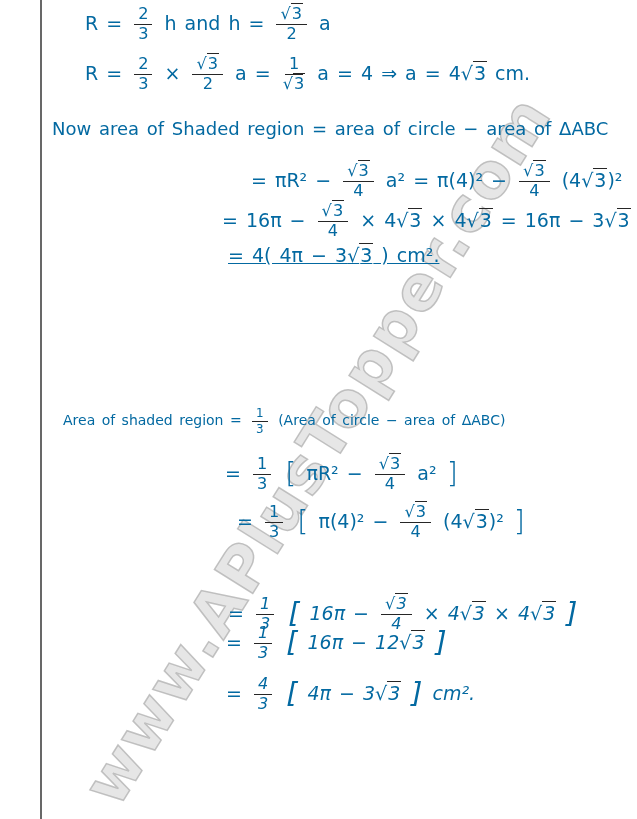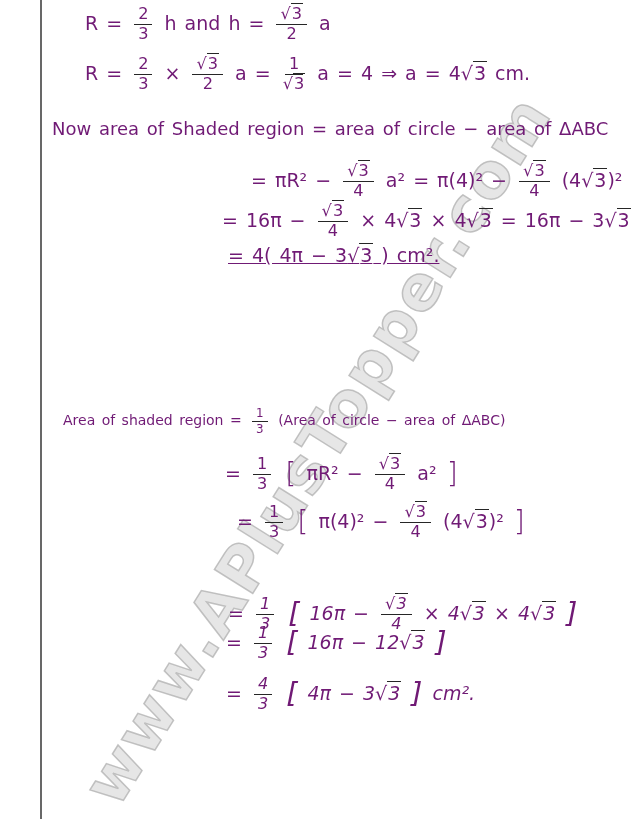--- a/index.html
+++ b/index.html
@@ -15,21 +15,21 @@
   }
   .watermark{
     position:absolute;left:317px;top:450px;
     transform:translate(-50%,-50%) rotate(-58deg);
     font-size:62px;font-weight:bold;letter-spacing:2px;white-space:nowrap;
     color:rgba(190,190,190,0.38);
     -webkit-text-stroke:1.5px rgba(175,175,175,0.75);
     user-select:none;pointer-events:none;
   }
   .mline{
-    position:absolute;white-space:nowrap;color:#701a75;
+    position:absolute;white-space:nowrap;color:#0369a1;
     font-size:19px;line-height:1.25;word-spacing:2px;
   }
   
   .l1 {left:85px;  top:6px;}
   .l2 {left:85px;  top:56px;}
   .l3 {left:52px;  top:118px; font-size:18px;}
   .l4 {left:251px; top:163px;}
   .l5 {left:222px; top:203px;}
   .l6 {left:228px; top:244px;text-decoration:underline;}
   .l7 {left:52px;  top:284px; font-size:18px;}

